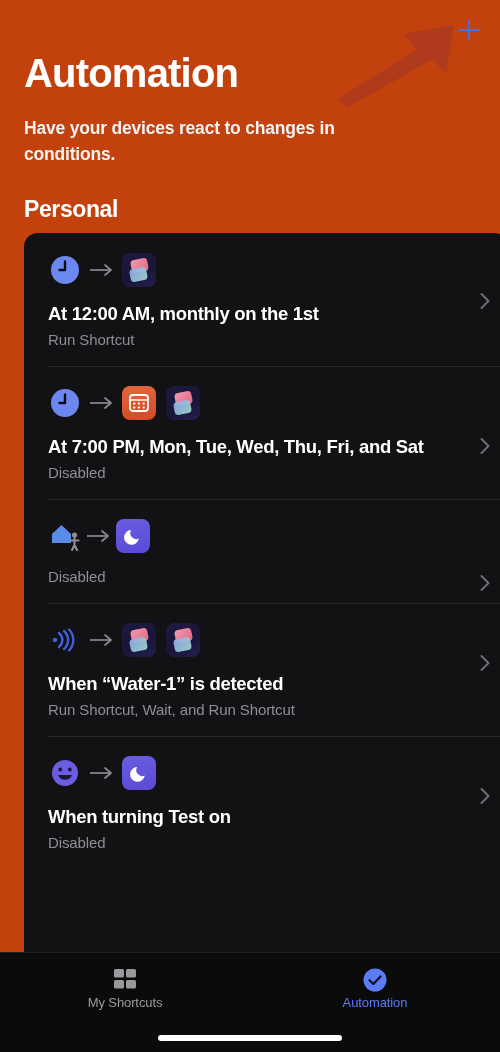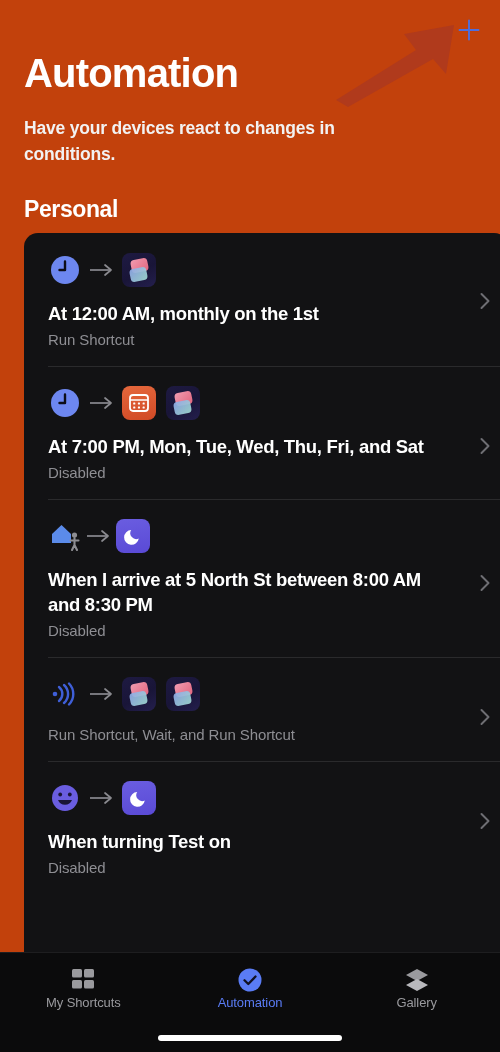--- a/index.html
+++ b/index.html
@@ -369,21 +369,20 @@
             <path d="M16 2 L22 7 L16 12" stroke="#8a8a8f" stroke-width="1.7" fill="none" stroke-linecap="round" stroke-linejoin="round"></path>
           </svg>
         </div>
         <div class="app-icon ico-moon">
           <svg width="22" height="22" viewBox="0 0 22 22">
             <path d="M16.8 13.6 A7.4 7.4 0 1 1 9.2 5 A6 6 0 0 0 16.8 13.6 Z" fill="#ffffff"></path>
           </svg>
         </div>
       </div>
       <div class="row-text">
-        <div class="row-title">When I arrive at 5 North St between 8:00 AM and 8:30 PM</div>
         <div class="row-sub">Disabled</div>
       </div>
       <div class="row-chevron" style="top:84px;">
         <svg width="12" height="18" viewBox="0 0 12 18">
           <path d="M2.5 2 L9.5 9 L2.5 16" stroke="#6e6e73" stroke-width="2" fill="none" stroke-linecap="round" stroke-linejoin="round"></path>
         </svg>
       </div>
     </div>
 
     <div class="row">
@@ -429,20 +428,21 @@
                 <stop offset="0" stop-color="#8fa9e8"></stop>
                   <stop offset="1" stop-color="#9fd9d0"></stop>
               </linearGradient>
             </defs>
             <rect x="9" y="6" width="17" height="13" rx="4" transform="rotate(-12 17.5 12.5)" fill="url(#sg4c)"></rect>
             <rect x="8" y="15" width="17" height="13" rx="4" transform="rotate(-12 16.5 21.5)" fill="url(#sg4d)" opacity="0.93"></rect>
           </svg>
         </div>
       </div>
       <div class="row-text">
+        <div class="row-title">When “Water-1” is detected</div>
         <div class="row-sub">Run Shortcut, Wait, and Run Shortcut</div>
       </div>
       <div class="row-chevron" style="top:60px;">
         <svg width="12" height="18" viewBox="0 0 12 18">
           <path d="M2.5 2 L9.5 9 L2.5 16" stroke="#6e6e73" stroke-width="2" fill="none" stroke-linecap="round" stroke-linejoin="round"></path>
         </svg>
       </div>
     </div>
 
     <div class="row">
@@ -501,27 +501,18 @@
     <div class="tab active">
       <div class="tab-icon">
         <svg width="28" height="28" viewBox="0 0 28 28">
           <circle cx="14" cy="14" r="11.5" fill="#5a7cf5"></circle>
           <path d="M8.5 14.2 L12.3 18 L19.5 10.5" stroke="#111122" stroke-width="2.3" fill="none" stroke-linecap="round" stroke-linejoin="round"></path>
         </svg>
       </div>
       <div class="tab-label">Automation</div>
     </div>
 
-    <div class="tab">
-      <div class="tab-icon">
-        <svg width="28" height="26" viewBox="0 0 28 26">
-          <path d="M14 2 L25 8 L14 14 L3 8 Z" fill="#9a9a9e"></path>
-          <path d="M14 12 L25 18 L14 24 L3 18 Z" fill="#b9b9bd"></path>
-        </svg>
-      </div>
-      <div class="tab-label">Gallery</div>
-    </div>
 
   </div>
 
   <div class="home-indicator"></div>
 
 </div>
 
 </body></html>

